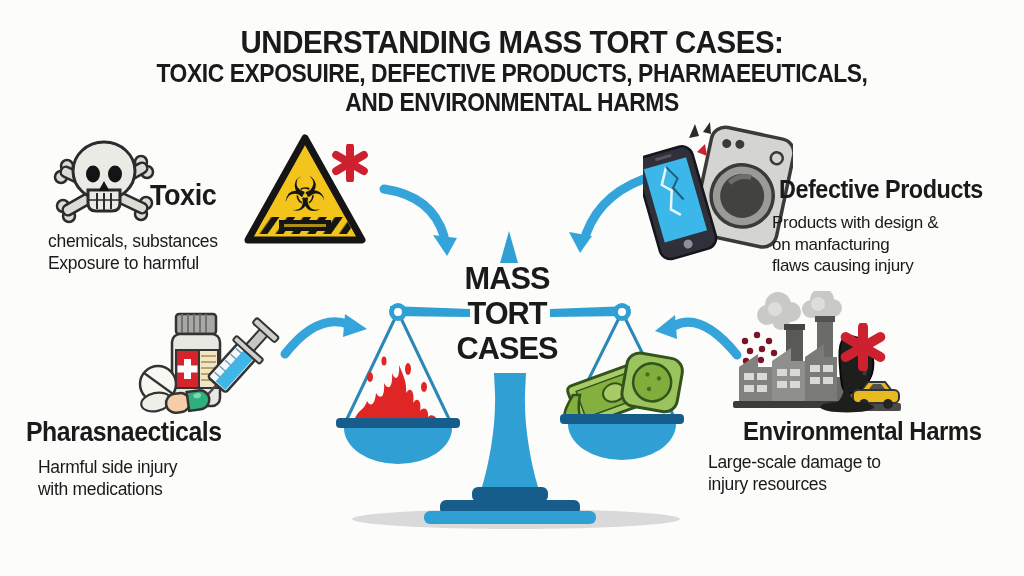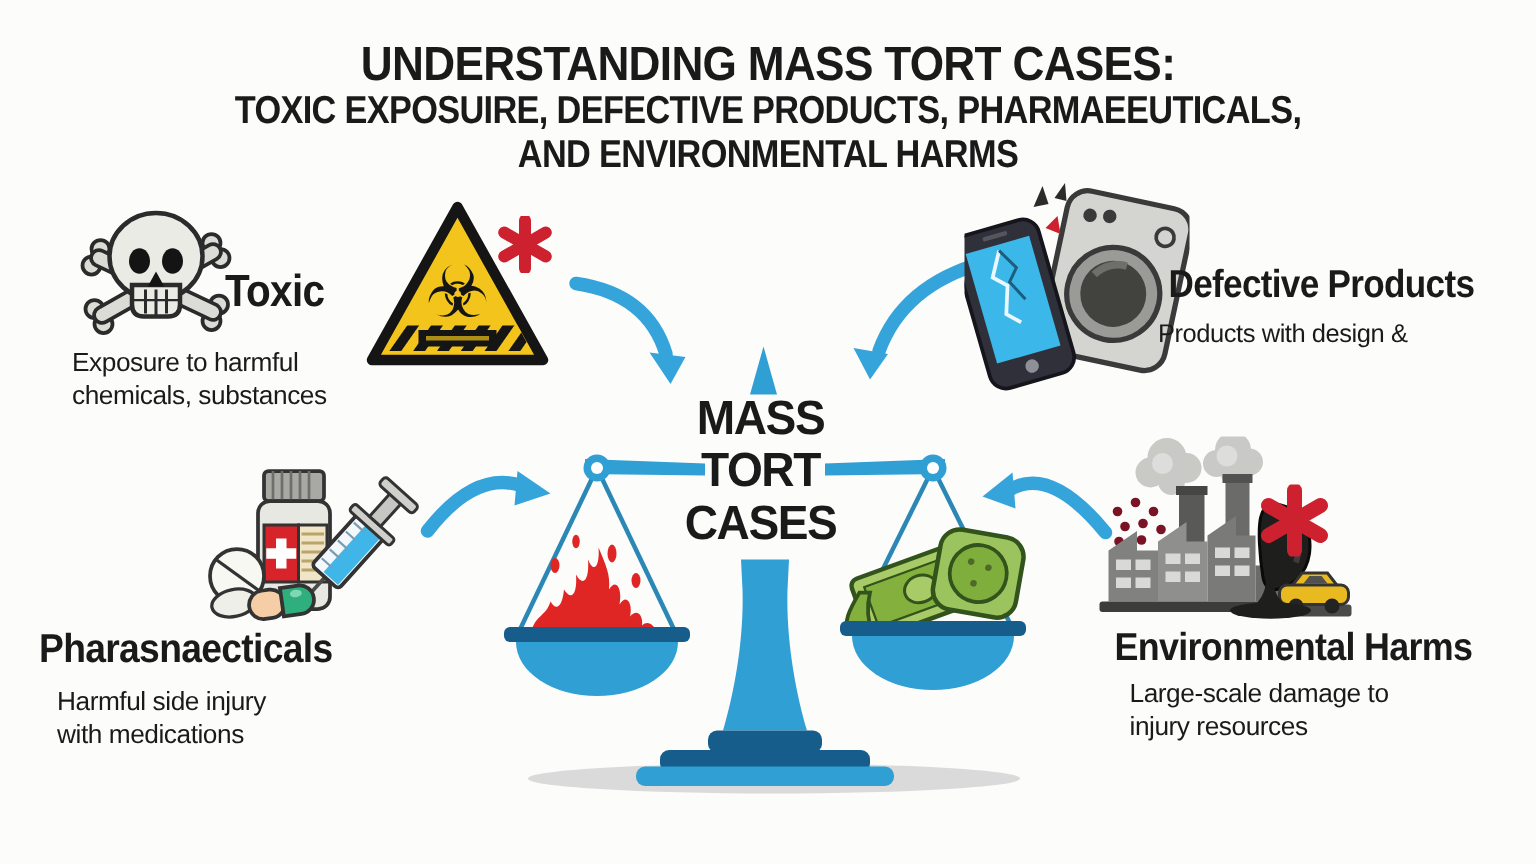--- a/index.html
+++ b/index.html
@@ -138,22 +138,22 @@
         <line x1="45" y1="59" x2="45" y2="75"></line>
         <line x1="52" y1="59" x2="52" y2="76"></line>
         <line x1="59" y1="59" x2="59" y2="75"></line>
       </g>
       <line x1="37" y1="66" x2="67" y2="66" stroke="#2B2B2B" stroke-width="1.5"></line>
     </g>
   </svg>
 
   <div class="abs heading" style="left:150px;top:178px;font-size:30px;transform:scaleX(.9)">Toxic</div>
   <div class="abs desc" style="left:48px;top:231px;width:215px">
+    <div>chemicals, substances</div>
     <div>Exposure to harmful</div>
-    <div>chemicals, substances</div>
   </div>
 
   <svg class="abs" style="left:243px;top:133px" width="125" height="115" viewBox="0 0 125 115">
     <defs>
       <clipPath id="triclip">
           <polygon points="62,12 113,104 11,104"></polygon>
         </clipPath>
       <pattern id="hazstripes" width="13" height="20" patternUnits="userSpaceOnUse" patternTransform="rotate(35)">
         <rect width="13" height="20" fill="#151515"></rect>
         <rect width="6.5" height="20" fill="#F2C41C"></rect>
@@ -195,20 +195,22 @@
       <polyline points="33,44 24,60 32,68 26,86 34,94" fill="none" stroke="#EAF7FD" stroke-width="2.5"></polyline>
       <polyline points="33,44 41,58 34,66 41,80" fill="none" stroke="#1B5E7E" stroke-width="2"></polyline>
       <circle cx="33" cy="124" r="4.5" fill="#8F8F98"></circle>
       <line x1="26" y1="34" x2="40" y2="34" stroke="#55555E" stroke-width="3" stroke-linecap="round"></line>
     </g>
   </svg>
 
   <div class="abs heading" style="left:779px;top:174px;font-size:26px;transform:scaleX(.9)">Defective Products</div>
   <div class="abs desc" style="left:772px;top:212px;width:220px;font-size:17px">
     <div>Products with design  &amp;</div>
+    <div>on manfacturing</div>
+    <div>flaws causing injury</div>
   </div>
 
   <svg class="abs" style="left:126px;top:298px" width="180" height="145" viewBox="0 0 180 145">
     <g>
       <rect x="50" y="16" width="40" height="20" rx="3" fill="#A8A8A4" stroke="#333" stroke-width="2.5"></rect>
       <path d="M56,16 v20 M62,16 v20 M68,16 v20 M74,16 v20 M80,16 v20" stroke="#6E6E6A" stroke-width="1.8"></path>
       <rect x="46" y="36" width="48" height="72" rx="8" fill="#E8E8E2" stroke="#333" stroke-width="2.5"></rect>
       <rect x="50" y="52" width="23" height="38" fill="#D7242B" stroke="#333" stroke-width="2"></rect>
       <rect x="58" y="61" width="7" height="20" fill="#FFF"></rect>
       <rect x="51.5" y="67.5" width="20" height="7" fill="#FFF"></rect>
@@ -307,18 +309,18 @@
 
   <svg class="abs" style="left:839px;top:323px" width="48" height="48" viewBox="0 0 48 48">
     <g stroke="#CE2130" stroke-width="10" stroke-linecap="round">
       <line x1="24" y1="4" x2="24" y2="44"></line>
       <line x1="24" y1="4" x2="24" y2="44" transform="rotate(60 24 24)"></line>
       <line x1="24" y1="4" x2="24" y2="44" transform="rotate(120 24 24)"></line>
     </g>
   </svg>
 
   <div class="abs heading" style="left:743px;top:416px;font-size:26px;transform:scaleX(.92)">Environmental Harms</div>
-  <div class="abs desc" style="left:753px;top:452px;width:215px">
+  <div class="abs desc" style="left:708px;top:452px;width:215px">
     <div>Large-scale damage to</div>
     <div>injury resources</div>
   </div>
 
 </div>
 
 </body></html>

